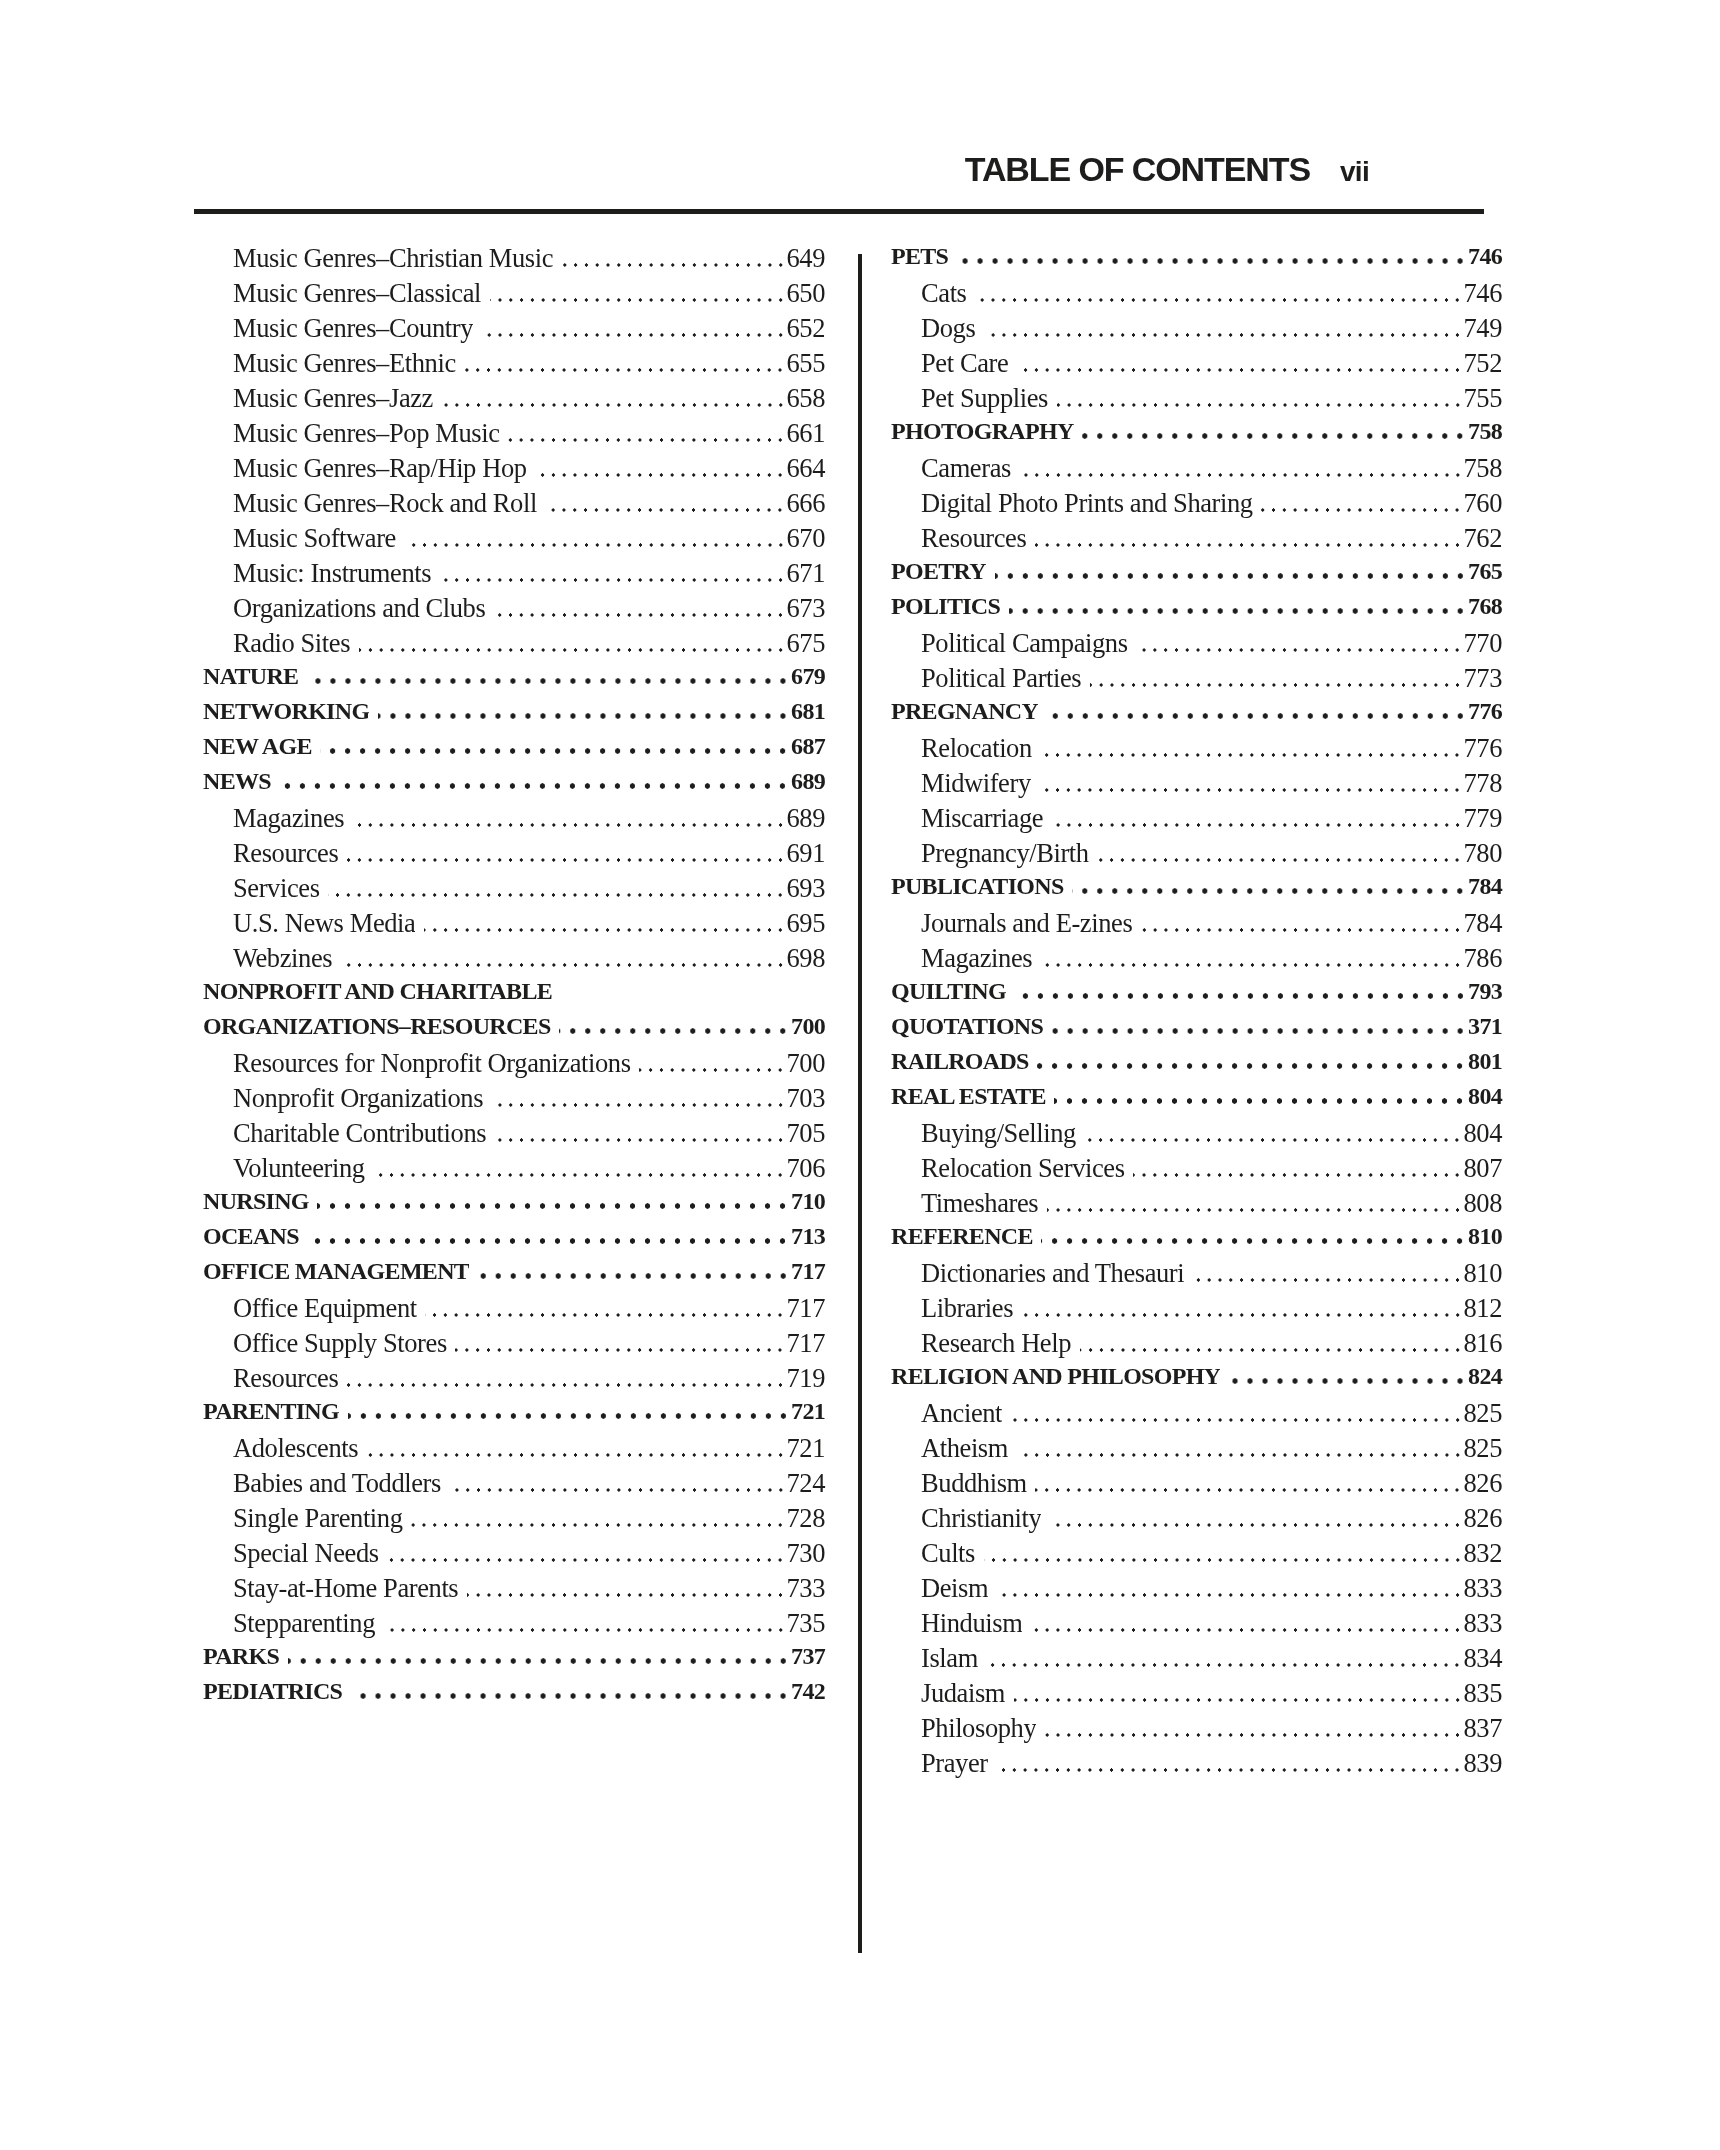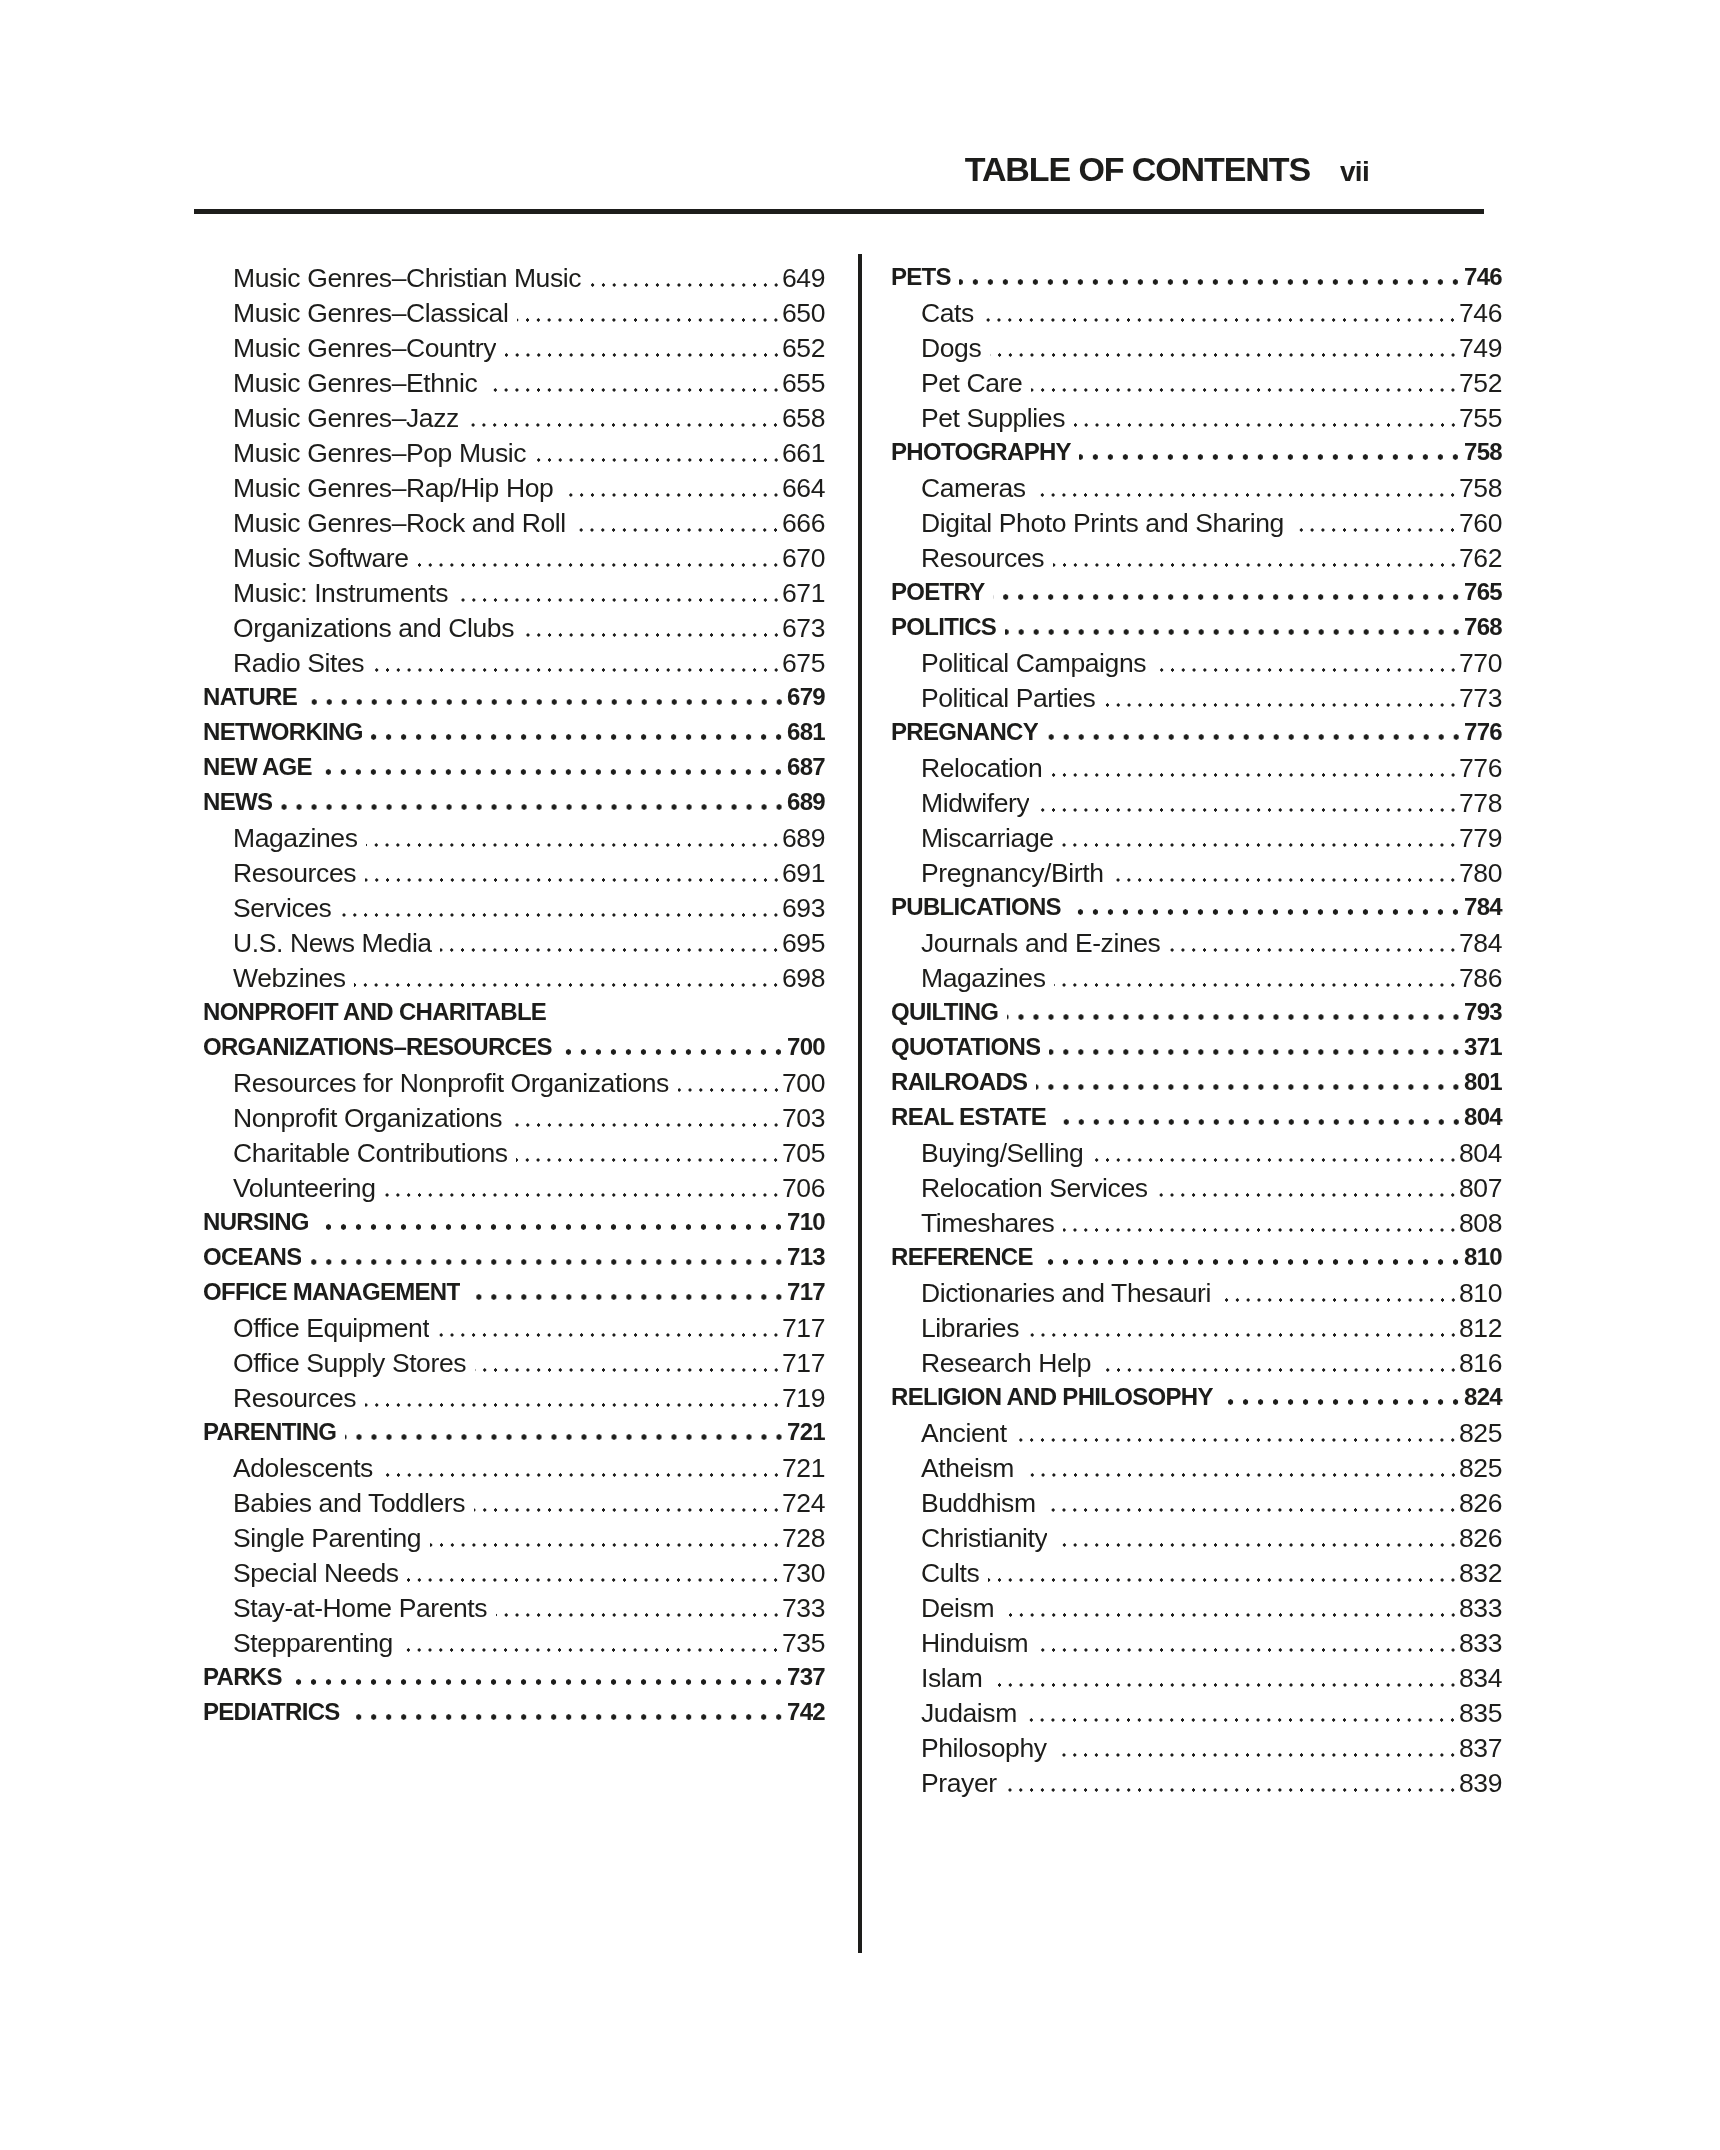--- a/index.html
+++ b/index.html
@@ -26,21 +26,21 @@
   }
   .header-rule{
     position:absolute;left:194px;top:181px;width:1290px;height:5px;
     background:#1d1d1b;
   }
   
   .column-divider{
     position:absolute;left:858px;top:226px;width:3.6px;height:1699px;
     background:#1d1d1b;
   }
-  .toc-col{position:absolute;top:235px;}
+  .toc-col{position:absolute;top:215px;font-family:Liberation Serif, serif;}
   .toc-col.left{left:203px;width:622px;}
   .toc-col.right{left:891px;width:611px;}
   .row{
     display:flex;align-items:baseline;
     height:35px;
     white-space:nowrap;
   }
   .row.sub{
     padding-left:30px;
     font-size:26.5px;

